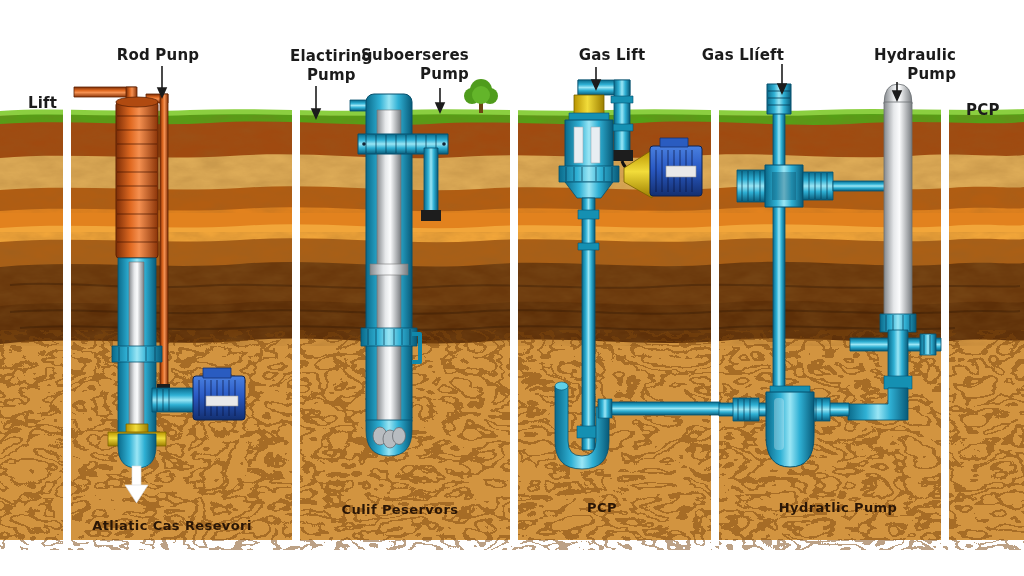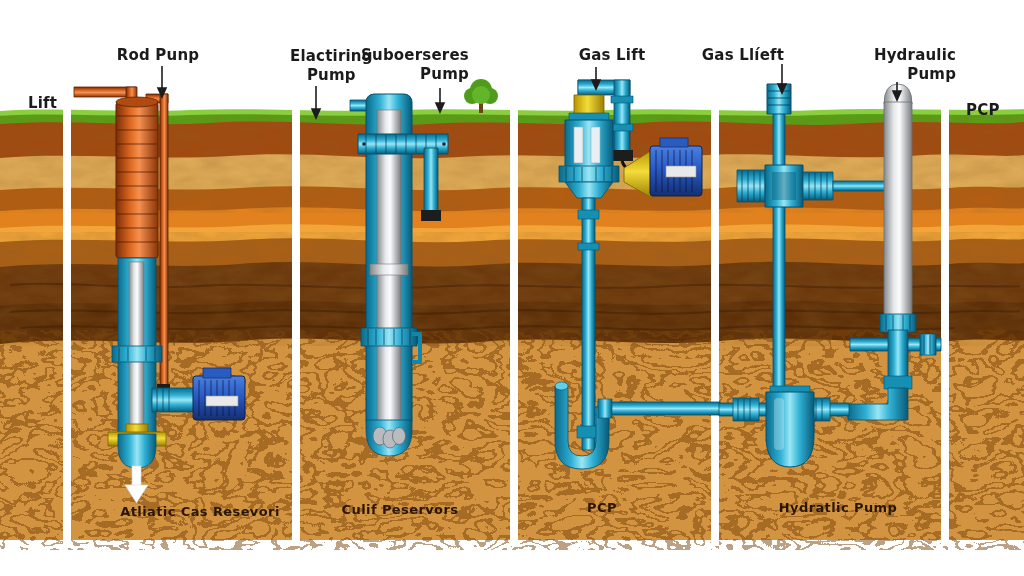--- a/index.html
+++ b/index.html
@@ -293,18 +293,18 @@
 <div class="lbl la" style="left:290px;top:47px;">Elactiring
 Pump</div>
 <div class="lbl" style="left:415px;top:46px;">Suboerseres
 Pump</div>
 <div class="lbl" style="left:612px;top:46px;">Gas Lift</div>
 <div class="lbl" style="left:743px;top:46px;">Gas Llíeft</div>
 <div class="lbl" style="left:893px;top:46px;margin-left:22px;">Hydraulic
 Pump</div>
 <div class="lbl la" style="left:966px;top:101px;">PCP</div>
 
-<div class="lbl-bottom" style="left:172px;top:504px;margin-left:28px;">Atliatic Cas Resevori</div>
+<div class="lbl-bottom" style="left:172px;top:518px;">Atliatic Cas Resevori</div>
 <div class="lbl-bottom" style="left:400px;top:502px;">Culif Peservors</div>
 <div class="lbl-bottom" style="left:602px;top:500px;">PCP</div>
 <div class="lbl-bottom" style="left:838px;top:500px;">Hydratlic Pump</div>
 
 </div>
 
 </body></html>

